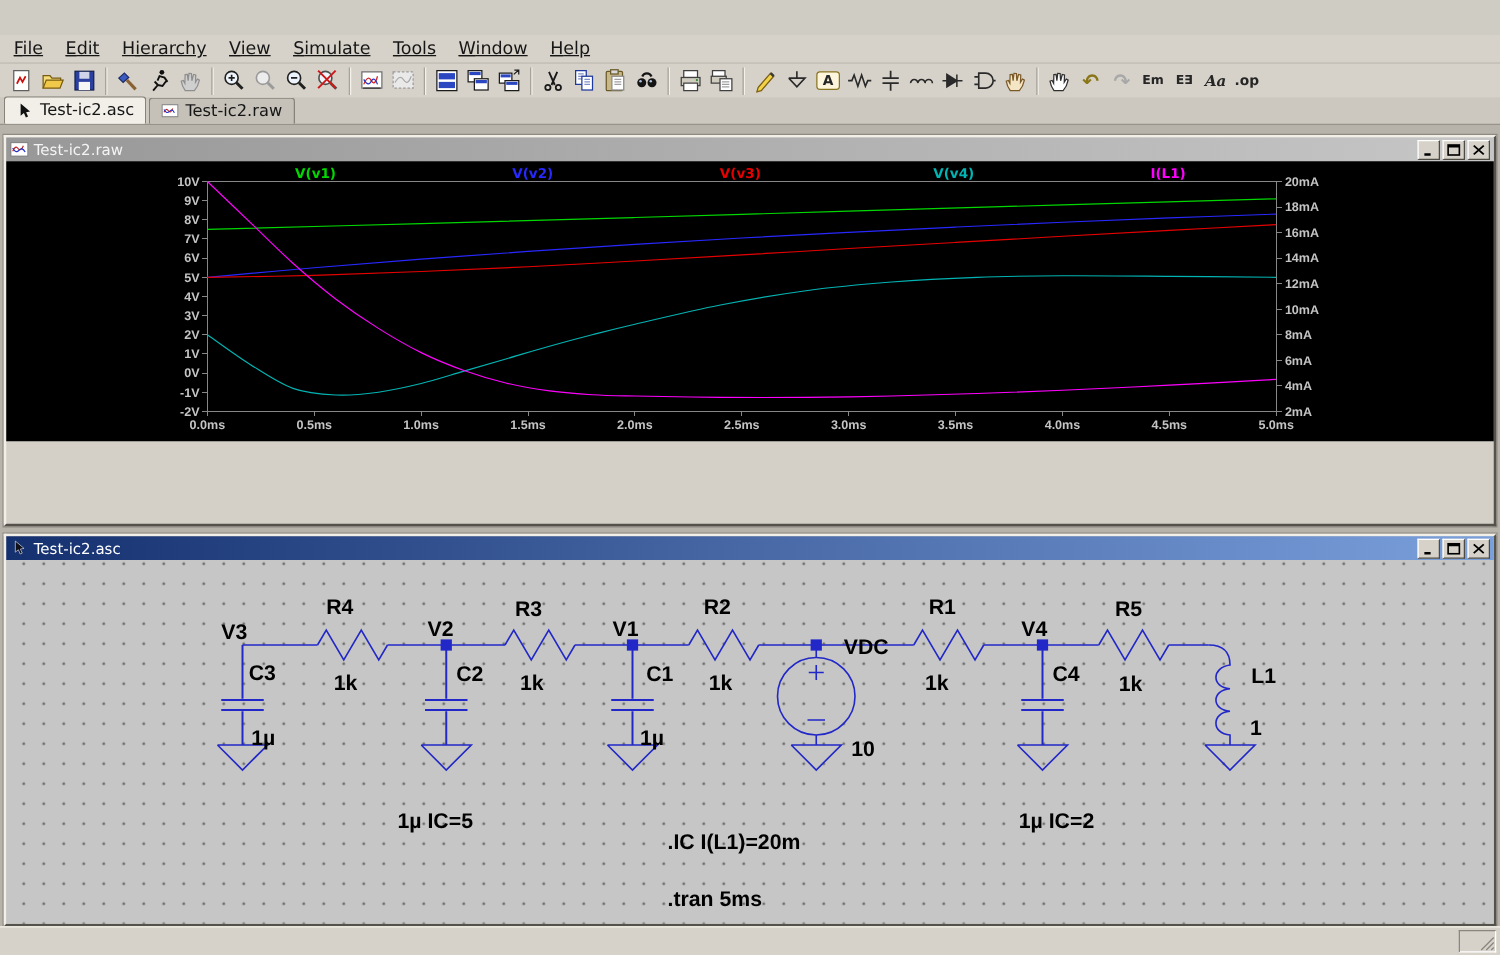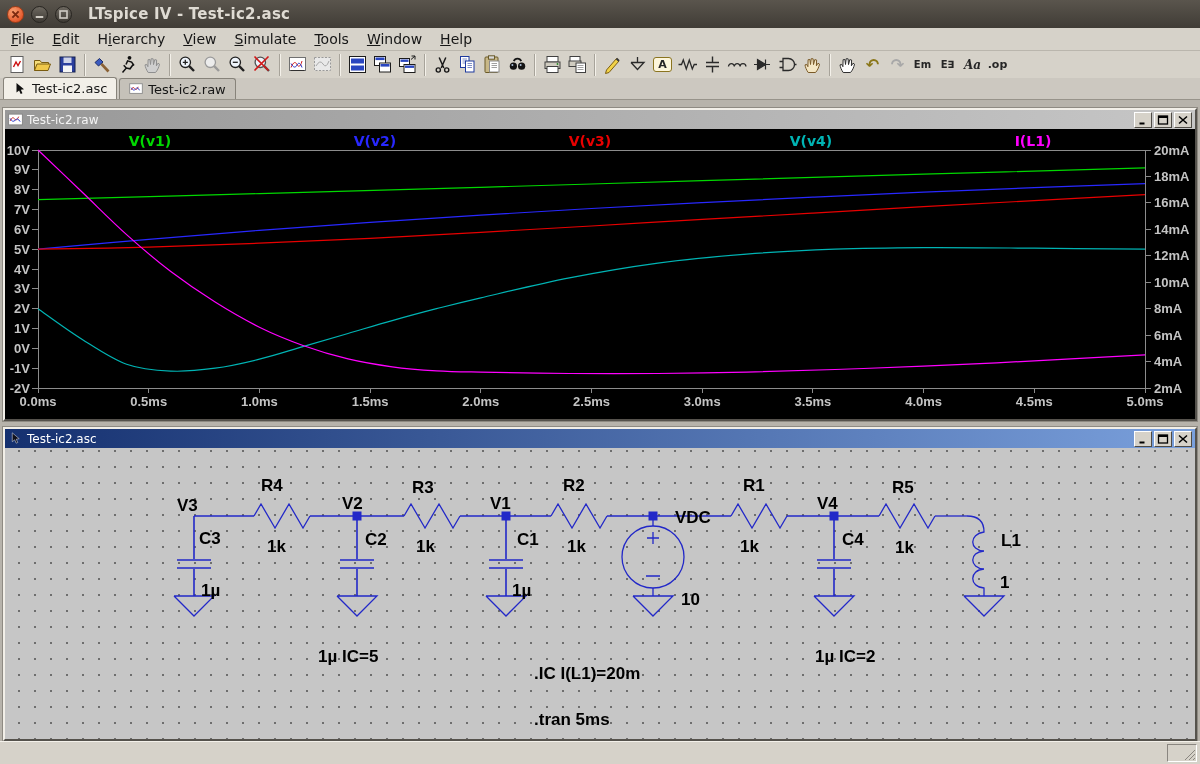--- a/index.html
+++ b/index.html
@@ -8,21 +8,21 @@
   
   .titlebar{position:absolute;left:0;top:0;width:100%;height:28px;
     background:linear-gradient(#5a554d,#403c36);display:flex;align-items:center;box-sizing:border-box;}
   .tb-btn{width:15px;height:15px;border-radius:50%;margin-left:7px;display:flex;align-items:center;justify-content:center;}
   .tb-close{background:radial-gradient(circle at 35% 30%,#f9a172,#e4572b 75%);border:1px solid #a03c16;}
   .tb-dark{background:linear-gradient(#6d6860,#3e3a34);border:1px solid #272420;}
   .tb-title{color:#dfdbd3;font-weight:bold;font-size:15px;margin-left:16px;letter-spacing:.2px;}
   
   .menubar{position:absolute;top:28px;left:0;width:100%;height:23px;background:#d6d2c9;
     display:flex;align-items:center;font-size:14px;color:#161616;border-bottom:1px solid #bab6ad;box-sizing:border-box;padding-left:2px;}
-  .menu-item{padding:1px 9px;}
+  .menu-item{padding:1px 9px;text-decoration:underline;}
   
   .toolbar{position:absolute;top:51px;left:0;width:100%;height:27px;background:#d6d2c9;
     display:flex;align-items:center;box-sizing:border-box;padding-left:5px;}
   .tool-group{display:flex;align-items:center;}
   .tool-sep{width:0;height:22px;border-left:1px solid #a7a39a;border-right:1px solid #f4f1ea;margin:0 4px;}
   .tool-btn{width:25px;height:24px;display:flex;align-items:center;justify-content:center;}
   .tool-btn svg{width:21px;height:21px;display:block;}
   .glyph{font-weight:bold;color:#262626;}
   
   .tabbar{position:absolute;top:78px;left:0;width:100%;height:22px;background:#ccc8c0;
@@ -38,54 +38,36 @@
   #plot-win{left:3px;top:8px;width:1194px;height:313px;}
   #schem-win{left:3px;top:327px;width:1194px;height:314px;}
   .child-title{height:19px;display:flex;align-items:center;gap:4px;padding:0 3px;font-size:12px;box-sizing:border-box;}
   #plot-title{background:linear-gradient(90deg,#989898,#c6c6c6);color:#f4f4f4;}
   #schem-title{background:linear-gradient(90deg,#15306f,#7aa0dc);color:#ffffff;}
   .child-title .ticon{width:15px;height:13px;}
   .win-controls{margin-left:auto;display:flex;gap:2px;}
   .win-btn{width:16px;height:14px;background:#d6d2c9;border:1px solid;border-color:#ffffff #4e4b45 #4e4b45 #ffffff;
     display:flex;align-items:center;justify-content:center;padding:0;}
   .win-btn svg{width:12px;height:10px;display:block;}
-  .plot-area{height:290px;background:#000;}
+  .plot-area{height:224px;background:#000;}
   #schem-canvas{height:291px;background:#c6c6c6;
     background-image:radial-gradient(#6e6e6e 0.9px,transparent 1.4px);
     background-size:16px 16px;background-position:6px 11px;}
   svg.fill{display:block;width:100%;height:100%;}
   
   .statusbar{position:absolute;left:0;bottom:0;width:100%;height:23px;background:#d6d2c9;
     border-top:1px solid #f4f1ea;box-sizing:border-box;display:flex;align-items:center;justify-content:flex-end;}
   .grip-box{width:28px;height:16px;margin-right:3px;border:1px solid;border-color:#8a8680 #ffffff #ffffff #8a8680;position:relative;}
   .grip-box svg{position:absolute;right:0;bottom:0;width:14px;height:14px;}
 </style>
 </head>
 <body>
 
 <div class="app">
 
-  <div class="titlebar">
-    <span class="tb-btn tb-close">
-      <svg viewBox="0 0 12 12">
-          <path d="M3.5 3.5 l5 5 M8.5 3.5 l-5 5" stroke="#7c2a10" stroke-width="1.6" fill="none"></path>
-        </svg>
-    </span>
-    <span class="tb-btn tb-dark">
-      <svg viewBox="0 0 12 12">
-          <path d="M3 8 h6" stroke="#cfcbc3" stroke-width="1.6"></path>
-        </svg>
-    </span>
-    <span class="tb-btn tb-dark">
-      <svg viewBox="0 0 12 12">
-          <rect x="3.2" y="3.2" width="5.6" height="5.6" fill="none" stroke="#cfcbc3" stroke-width="1.3"></rect>
-        </svg>
-    </span>
-    <span class="tb-title">LTspice IV - Test-ic2.asc</span>
-  </div>
 
   <div class="menubar" id="menubar">
       <span class="menu-item"><u>F</u>ile</span>
       <span class="menu-item"><u>E</u>dit</span>
       <span class="menu-item">H<u>i</u>erarchy</span>
       <span class="menu-item"><u>V</u>iew</span>
       <span class="menu-item"><u>S</u>imulate</span>
       <span class="menu-item"><u>T</u>ools</span>
       <span class="menu-item"><u>W</u>indow</span>
       <span class="menu-item"><u>H</u>elp</span>

